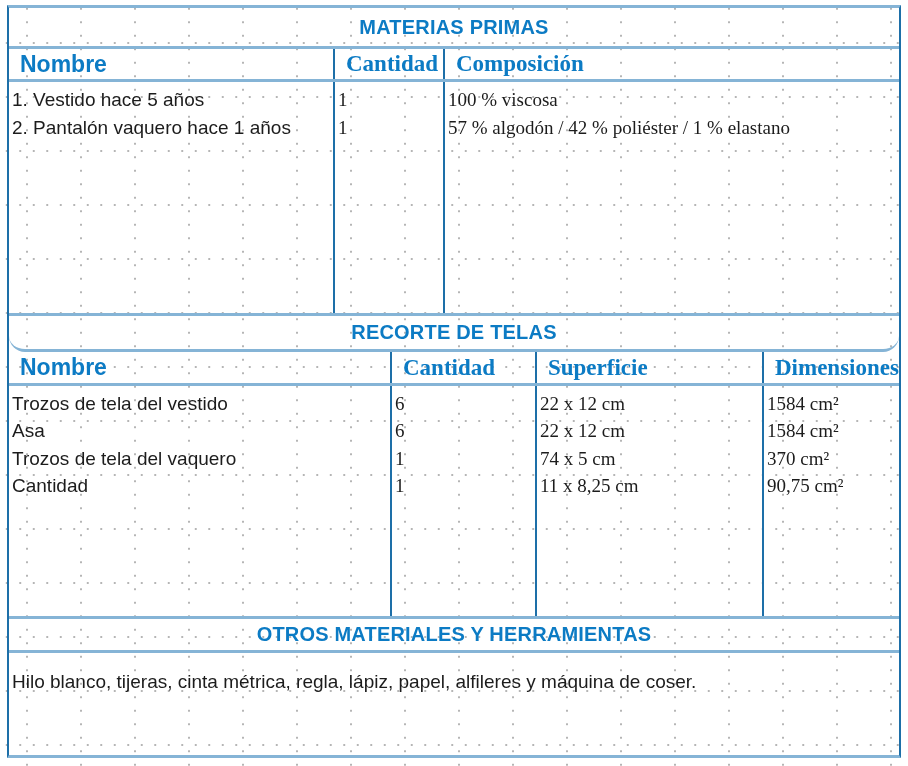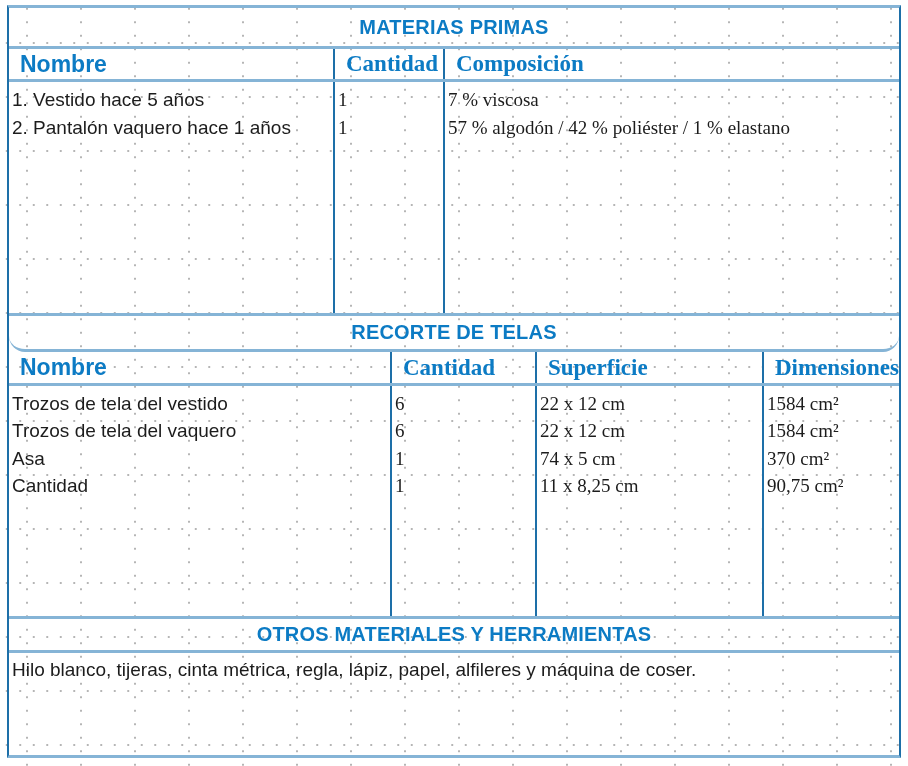--- a/index.html
+++ b/index.html
@@ -43,21 +43,21 @@
   .title3{height:34px;}
   .hdr{
     box-sizing:border-box;
     border-bottom:3px solid var(--bh);
   }
   .hdr1{height:33px;}
   .hdr2{height:34px;}
   .body{box-sizing:border-box;border-bottom:3px solid var(--bh);}
   .body1{height:234px;}
   .body2{height:233px;}
-  .body3{flex:1;border-bottom:none;padding:4px 0 0 3px;font-size:19px;color:var(--txt);line-height:25px;}
+  .body3{flex:1;border-bottom:none;padding:16px 0 0 3px;font-size:19px;color:var(--txt);line-height:25px;}
   .cols1{display:grid;grid-template-columns:324px 110px 1fr;}
   .cols2{display:grid;grid-template-columns:381px 145px 227px 1fr;}
   .hcell{
     display:flex;align-items:center;
     padding-left:11px;box-sizing:border-box;
     color:var(--blue);font-weight:bold;font-size:23px;
     overflow:hidden;white-space:nowrap;
   }
   .colsep{border-left:2px solid var(--bv);font-family:Liberation Serif, serif;}
   .bodycol{
@@ -89,39 +89,39 @@
     <div class="body body1 cols1 lh28">
       <div class="bodycol">
         <div class="line">1. Vestido hace 5 años</div>
         <div class="line">2. Pantalón vaquero hace 1 años</div>
       </div>
       <div class="bodycol colsep">
         <div class="line">1</div>
         <div class="line">1</div>
       </div>
       <div class="bodycol colsep">
-        <div class="line">7 % viscosa</div>
+        <div class="line">100 % viscosa</div>
         <div class="line">57 % algodón / 42 % poliéster / 1 % elastano</div>
       </div>
     </div>
 
     <div class="titlebar title2">
       <span>RECORTE DE TELAS</span>
     </div>
     <div class="hdr hdr2 cols2">
       <div class="hcell">Nombre</div>
       <div class="hcell colsep">Cantidad</div>
       <div class="hcell colsep">Superficie</div>
       <div class="hcell colsep">Dimensiones</div>
     </div>
     <div class="body body2 cols2 lh27">
       <div class="bodycol">
         <div class="line">Trozos de tela del vestido</div>
+        <div class="line">Asa</div>
         <div class="line">Trozos de tela del vaquero</div>
-        <div class="line">Asa</div>
         <div class="line">Cantidad</div>
       </div>
       <div class="bodycol colsep">
         <div class="line">6</div>
         <div class="line">6</div>
         <div class="line">1</div>
         <div class="line">1</div>
       </div>
       <div class="bodycol colsep">
         <div class="line">22 x 12 cm</div>

